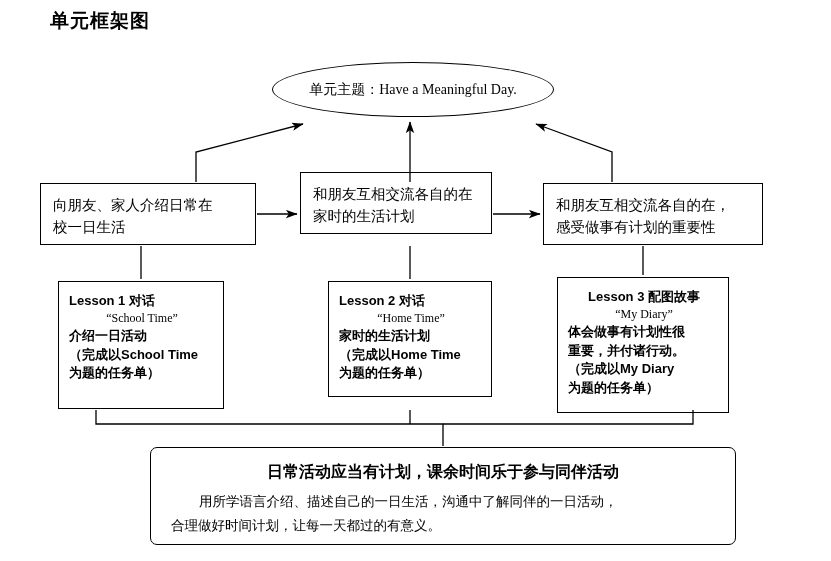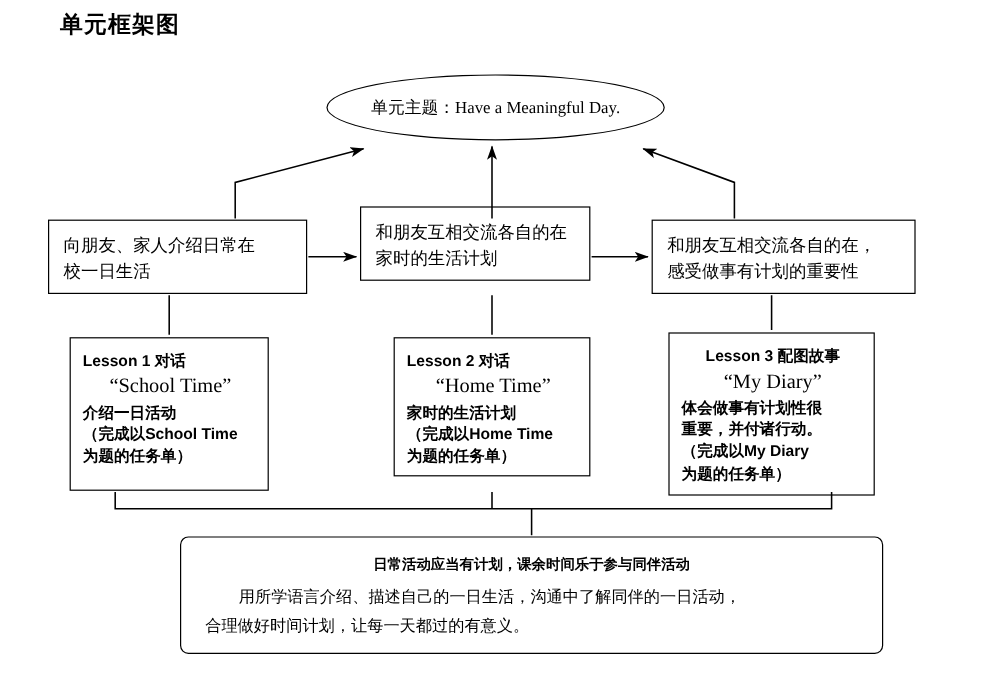--- a/index.html
+++ b/index.html
@@ -76,38 +76,38 @@
     font-size: 13.5px;
     line-height: 1.42;
   }
   .lesson-box.l1 { left: 58px;  top: 281px; width: 166px; height: 128px; }
   .lesson-box.l2 { left: 328px; top: 281px; width: 164px; height: 116px; }
   .lesson-box.l3 { left: 557px; top: 277px; width: 172px; height: 136px; }
 
   .lesson-line { white-space: nowrap; }
   .lesson-line.center { text-align: center; }
   .lesson-line.bold-cn { font-family: "Liberation Sans", sans-serif; font-weight: bold; font-size: 13px; }
-  .lesson-line.en { font-family: "Liberation Serif", serif; font-size: 17px; }
+  .lesson-line.en { font-family: "Liberation Serif", serif; font-size: 12px; }
 
   .bottom-box {
     position: absolute;
     left: 150px;
     top: 447px;
     width: 586px;
     height: 98px;
     border: 1.4px solid #000;
     border-radius: 7px;
     box-sizing: border-box;
     padding: 14px 20px 10px 20px;
     font-family: "Liberation Sans", sans-serif;
   }
   .bottom-head {
     text-align: center;
     font-weight: bold;
-    font-size: 12px;
+    font-size: 16px;
     margin-bottom: 7px;
   }
   .bottom-line {
     font-size: 13.5px;
     line-height: 1.75;
   }
   .bottom-line.indent { text-indent: 28px; }
 </style>
 </head>
 <body>

